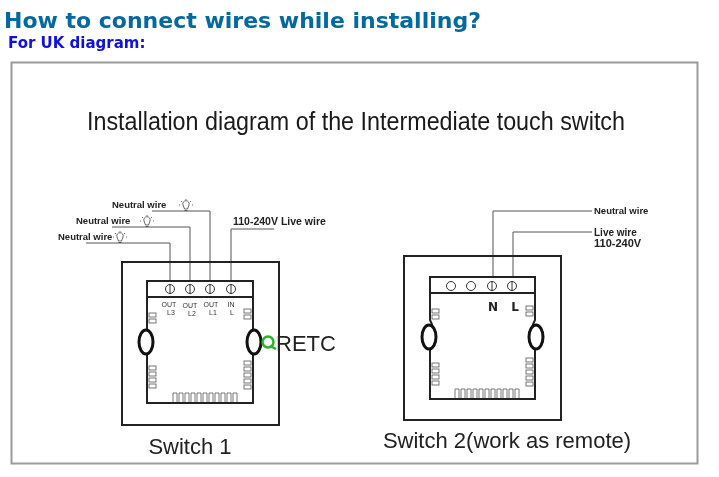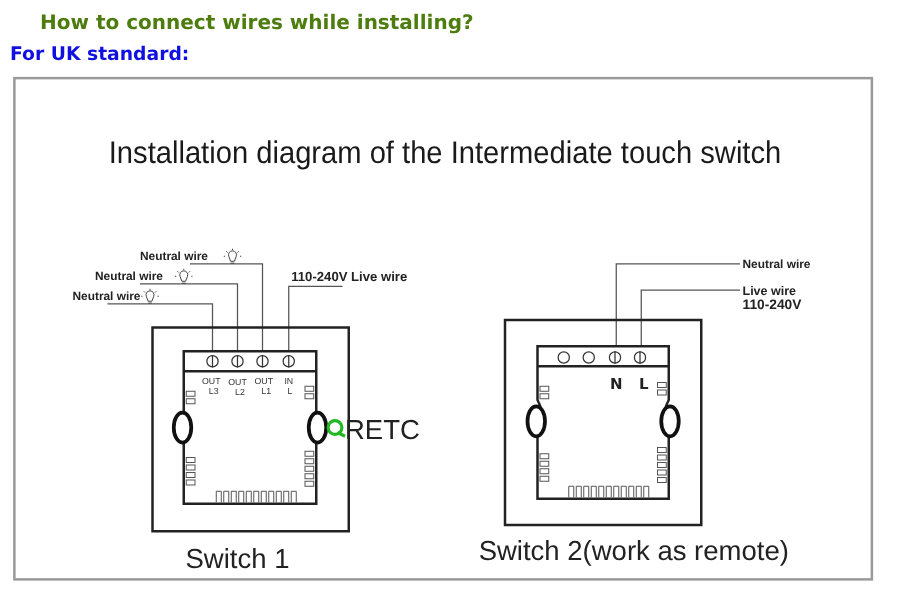--- a/index.html
+++ b/index.html
@@ -1,26 +1,26 @@
 <!DOCTYPE html>
 <html><head>
 <meta charset="utf-8">
 <style>
   html, body { margin: 0; padding: 0; background: #ffffff; }
   body { width: 719px; height: 477px; position: relative; overflow: hidden; font-family: "DejaVu Sans", sans-serif; }
-  .h1 { position: absolute; left: 4px; top: 8px; font-size: 16px; font-weight: bold; color: #4d7c0f; white-space: nowrap; margin-left: 28px; }
+  .h1 { position: absolute; left: 4px; top: 8px; font-size: 22px; font-weight: bold; color: #0369a1; white-space: nowrap; }
   .h2 { position: absolute; left: 8px; top: 34px; font-size: 15px; font-weight: bold; color: #1010e0; white-space: nowrap; }
   svg { position: absolute; left: 0; top: 0; }
   .cond { font-family: "Liberation Sans", sans-serif; }
 </style>
 </head>
 <body>
 
 <div class="h1">How to connect wires while installing?</div>
-<div class="h2">For UK standard:</div>
+<div class="h2">For UK diagram:</div>
 
 <svg width="719" height="477" viewBox="0 0 719 477">
 
   <rect x="11.5" y="62.5" width="686" height="401" fill="#ffffff" stroke="#9a9a9a" stroke-width="2"></rect>
 
   <text x="356" y="130" text-anchor="middle" font-size="25" fill="#1a1a1a" class="cond" textLength="538" lengthAdjust="spacingAndGlyphs">Installation diagram of the Intermediate touch switch</text>
 
   <g>
 
     <g stroke="#555" stroke-width="1" fill="none">

